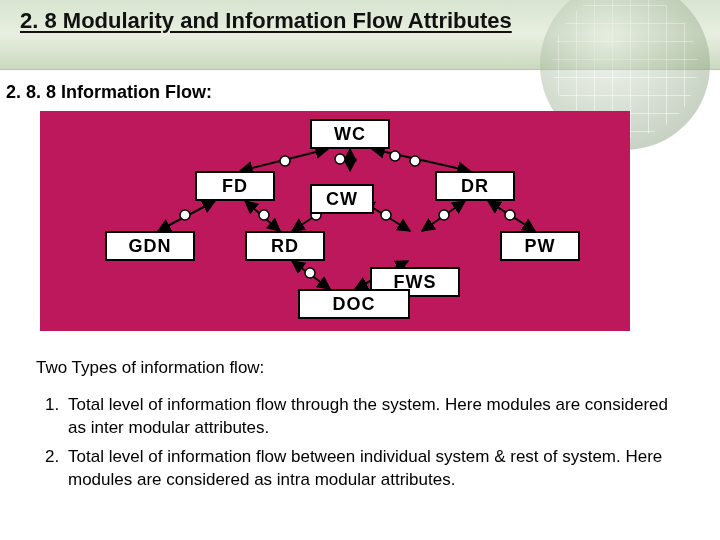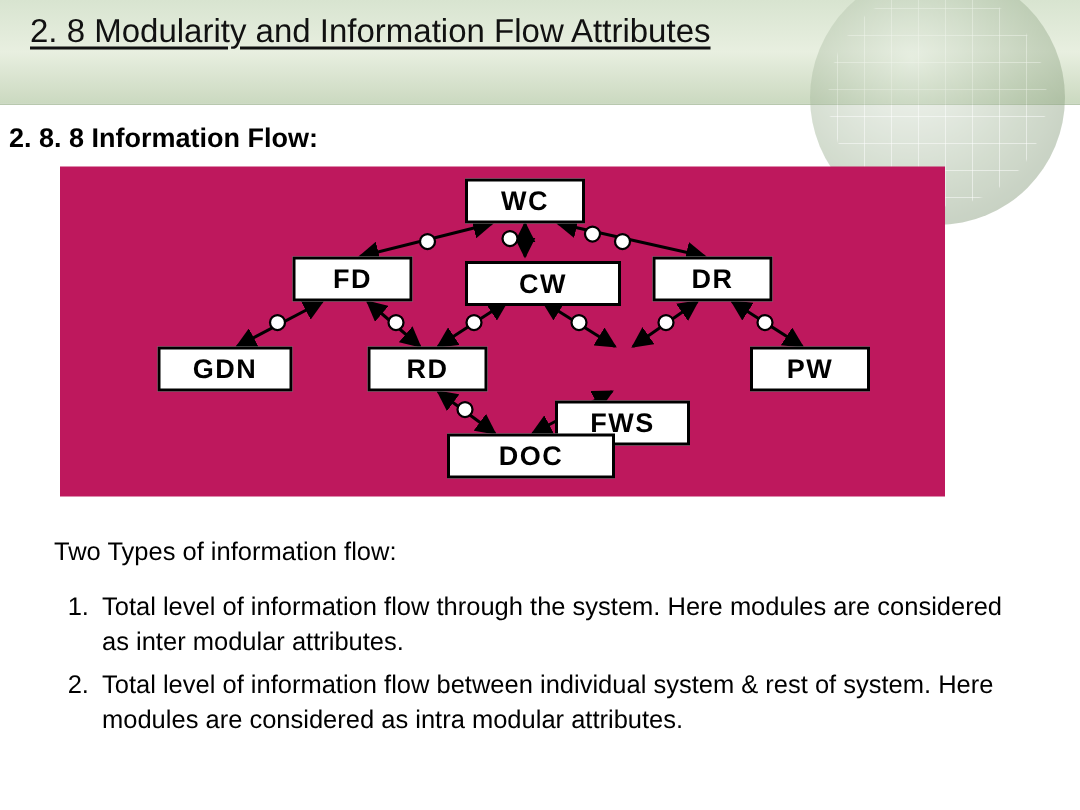--- a/index.html
+++ b/index.html
@@ -25,21 +25,21 @@
     position: absolute; right: 10px; top: 0; width: 170px; height: 170px;
     border-radius: 50%;
     background:
       repeating-linear-gradient(0deg, rgba(255,255,255,0.5) 0 1px, transparent 1px 18px),
       repeating-linear-gradient(90deg, rgba(255,255,255,0.5) 0 1px, transparent 1px 18px);
     mask: radial-gradient(circle at center, #000 60%, transparent 61%);
     -webkit-mask: radial-gradient(circle at center, #000 60%, transparent 61%);
   }
   .header-title {
     position: absolute; left: 20px; top: 8px; right: 200px;
-    font-size: 22px; font-weight: 400; color: #111; line-height: 1.2;
+    font-size: 22px; font-weight: 700; color: #111; line-height: 1.2;
     text-decoration: underline; text-decoration-thickness: 2px; text-underline-offset: 3px;
   }
 
   .section-title {
     margin: 12px 0 8px 6px;
     font-size: 18px; font-weight: 700; color: #000000;
   }
 
   
   .diagram-wrap {
@@ -127,21 +127,21 @@
         <circle cx="470" cy="104" r="5"></circle>
         <circle cx="270" cy="162" r="5"></circle>
         <circle cx="342" cy="162" r="5"></circle>
         <circle cx="355" cy="45" r="5"></circle>
       </g>
     </svg>
 
     <div class="mbox" style="left:270px; top:8px;  width:80px; height:30px;">WC</div>
 
     <div class="mbox" style="left:155px; top:60px; width:80px; height:30px;">FD</div>
-    <div class="mbox" style="left:270px; top:63px; width:104px; height:30px;">CW</div>
+    <div class="mbox" style="left:270px; top:73px; width:64px; height:30px;">CW</div>
     <div class="mbox" style="left:395px; top:60px; width:80px; height:30px;">DR</div>
 
     <div class="mbox" style="left:65px;  top:120px; width:90px; height:30px;">GDN</div>
     <div class="mbox" style="left:205px; top:120px; width:80px; height:30px;">RD</div>
     <div class="mbox" style="left:330px; top:120px; width:90px; height:30px;margin-top:36px;">FWS</div>
     <div class="mbox" style="left:460px; top:120px; width:80px; height:30px;">PW</div>
 
     <div class="mbox" style="left:258px; top:178px; width:112px; height:30px;">DOC</div>
   </div>
 

